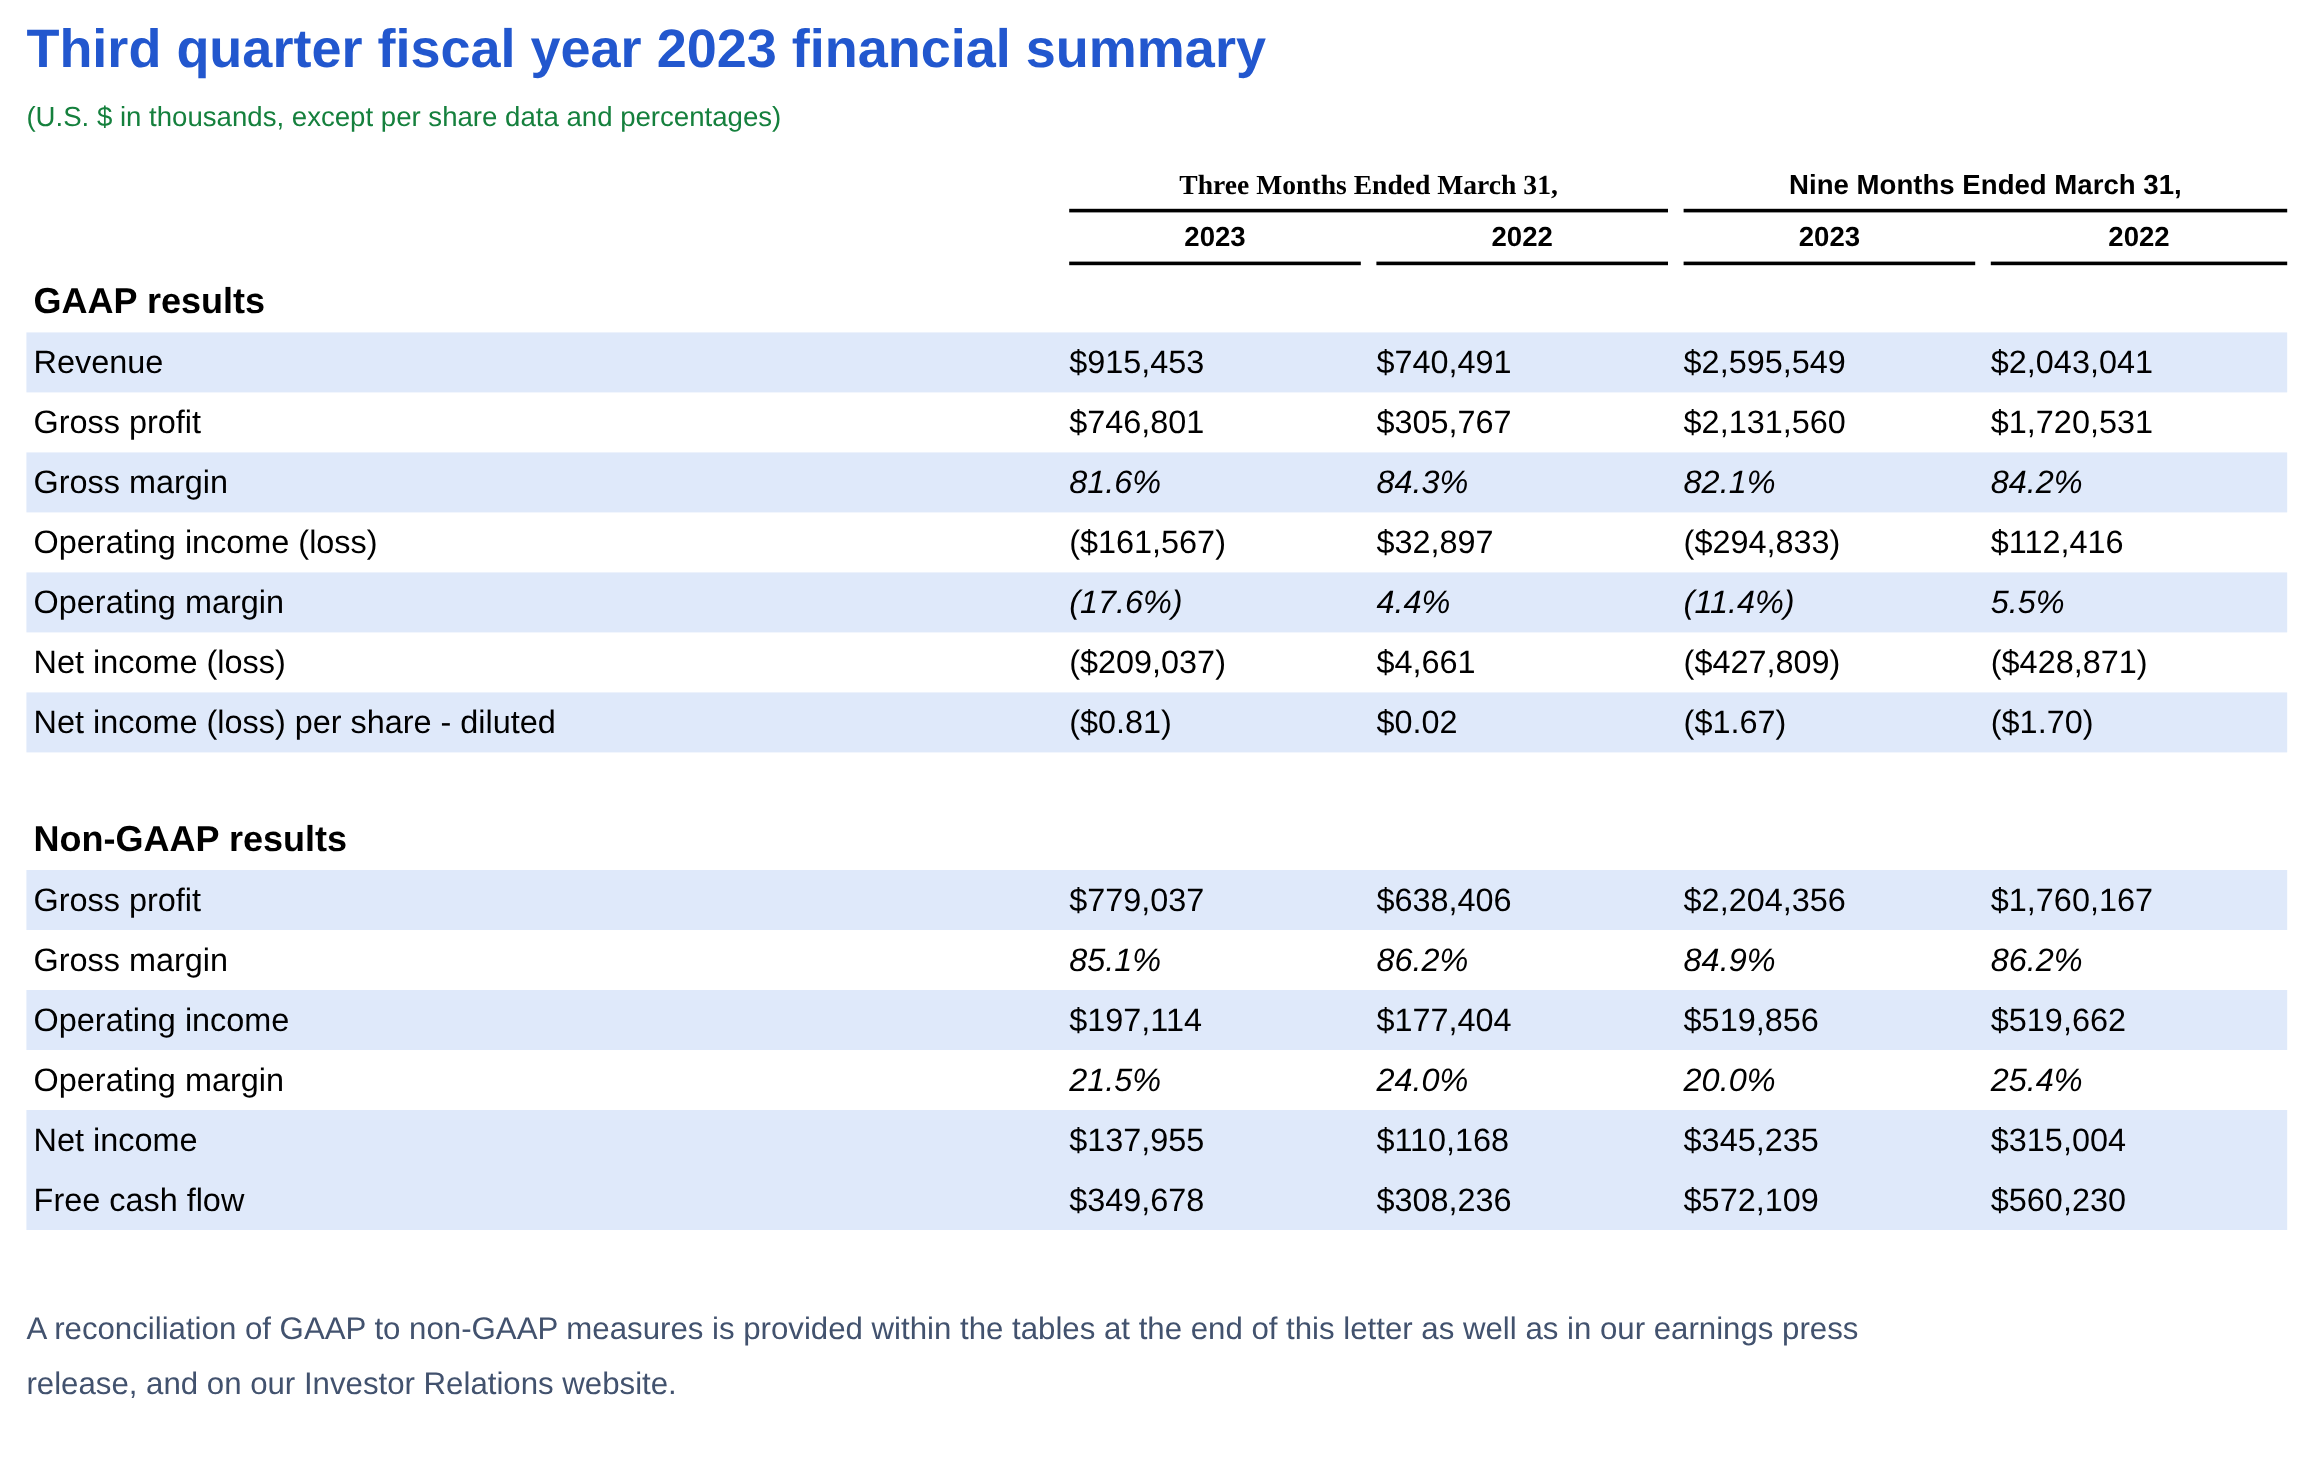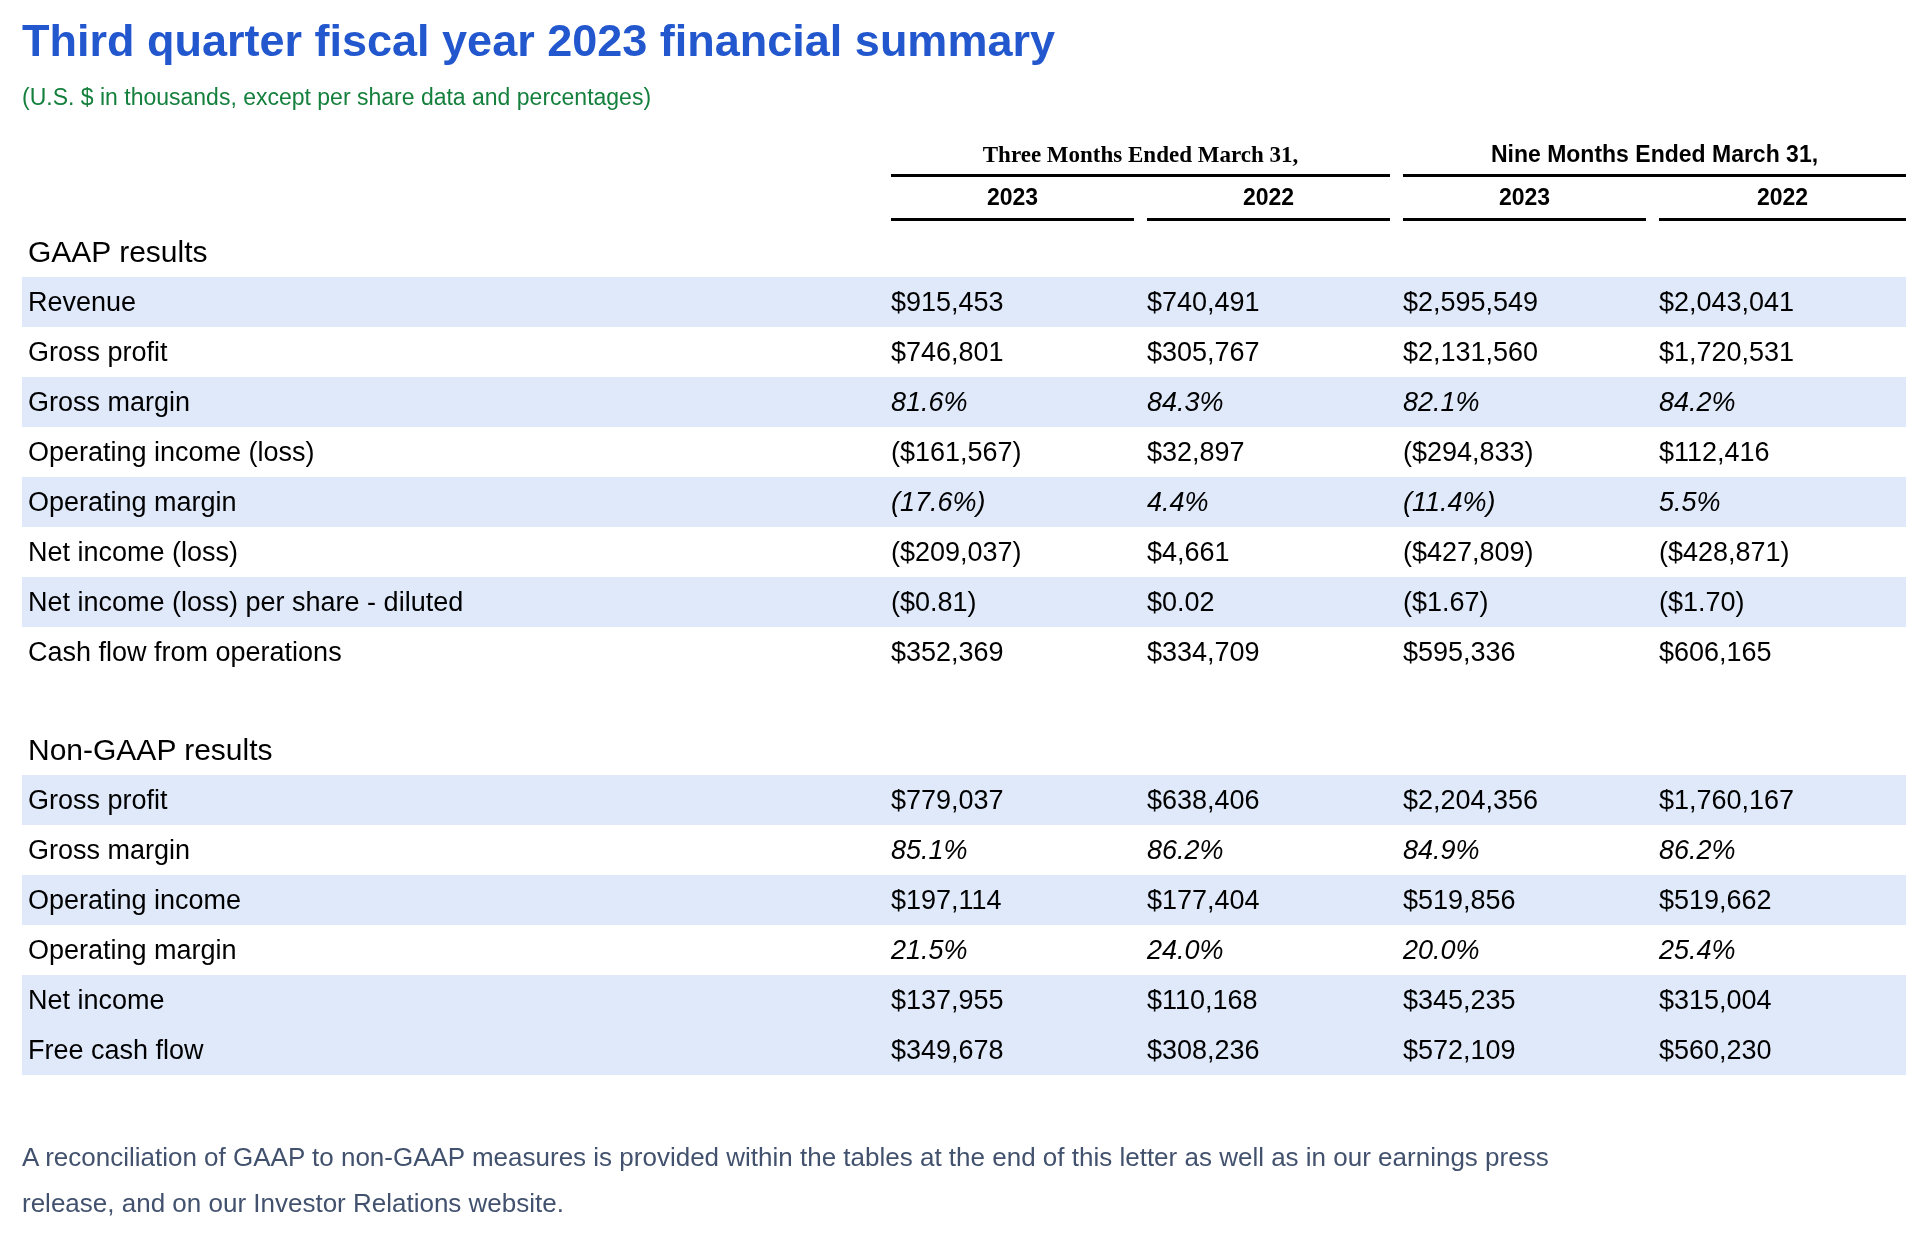--- a/index.html
+++ b/index.html
@@ -71,21 +71,21 @@
   .section-heading-row {
     height: 50px;
     margin-top: 6px;
   }
   .section-heading-row.section-gap {
     margin-top: 48px;
   }
   .section-heading {
     grid-column: 1;
     font-size: 30px;
-    font-weight: normal;
+    font-weight: bold;
     padding-left: 6px;
   }
   .data-row {
     height: 50px;
     font-size: 27px;
   }
   .data-row.hl {
     background: #DFE9FA;
   }
   .data-row .cell.label {
@@ -179,27 +179,20 @@
     <div class="cell val">($427,809)</div>
     <div class="cell val">($428,871)</div>
   </div>
         <div class="grid-row data-row hl">
     <div class="cell label">Net income (loss) per share - diluted</div>
     <div class="cell val">($0.81)</div>
     <div class="cell val">$0.02</div>
     <div class="cell val">($1.67)</div>
     <div class="cell val">($1.70)</div>
   </div>
-        <div class="grid-row data-row">
-    <div class="cell label">Cash flow from operations</div>
-    <div class="cell val">$352,369</div>
-    <div class="cell val">$334,709</div>
-    <div class="cell val">$595,336</div>
-    <div class="cell val">$606,165</div>
-  </div>
         <div class="grid-row section-heading-row section-gap">
     <div class="section-heading">Non-GAAP results</div>
   </div>
         <div class="grid-row data-row hl">
     <div class="cell label">Gross profit</div>
     <div class="cell val">$779,037</div>
     <div class="cell val">$638,406</div>
     <div class="cell val">$2,204,356</div>
     <div class="cell val">$1,760,167</div>
   </div>

